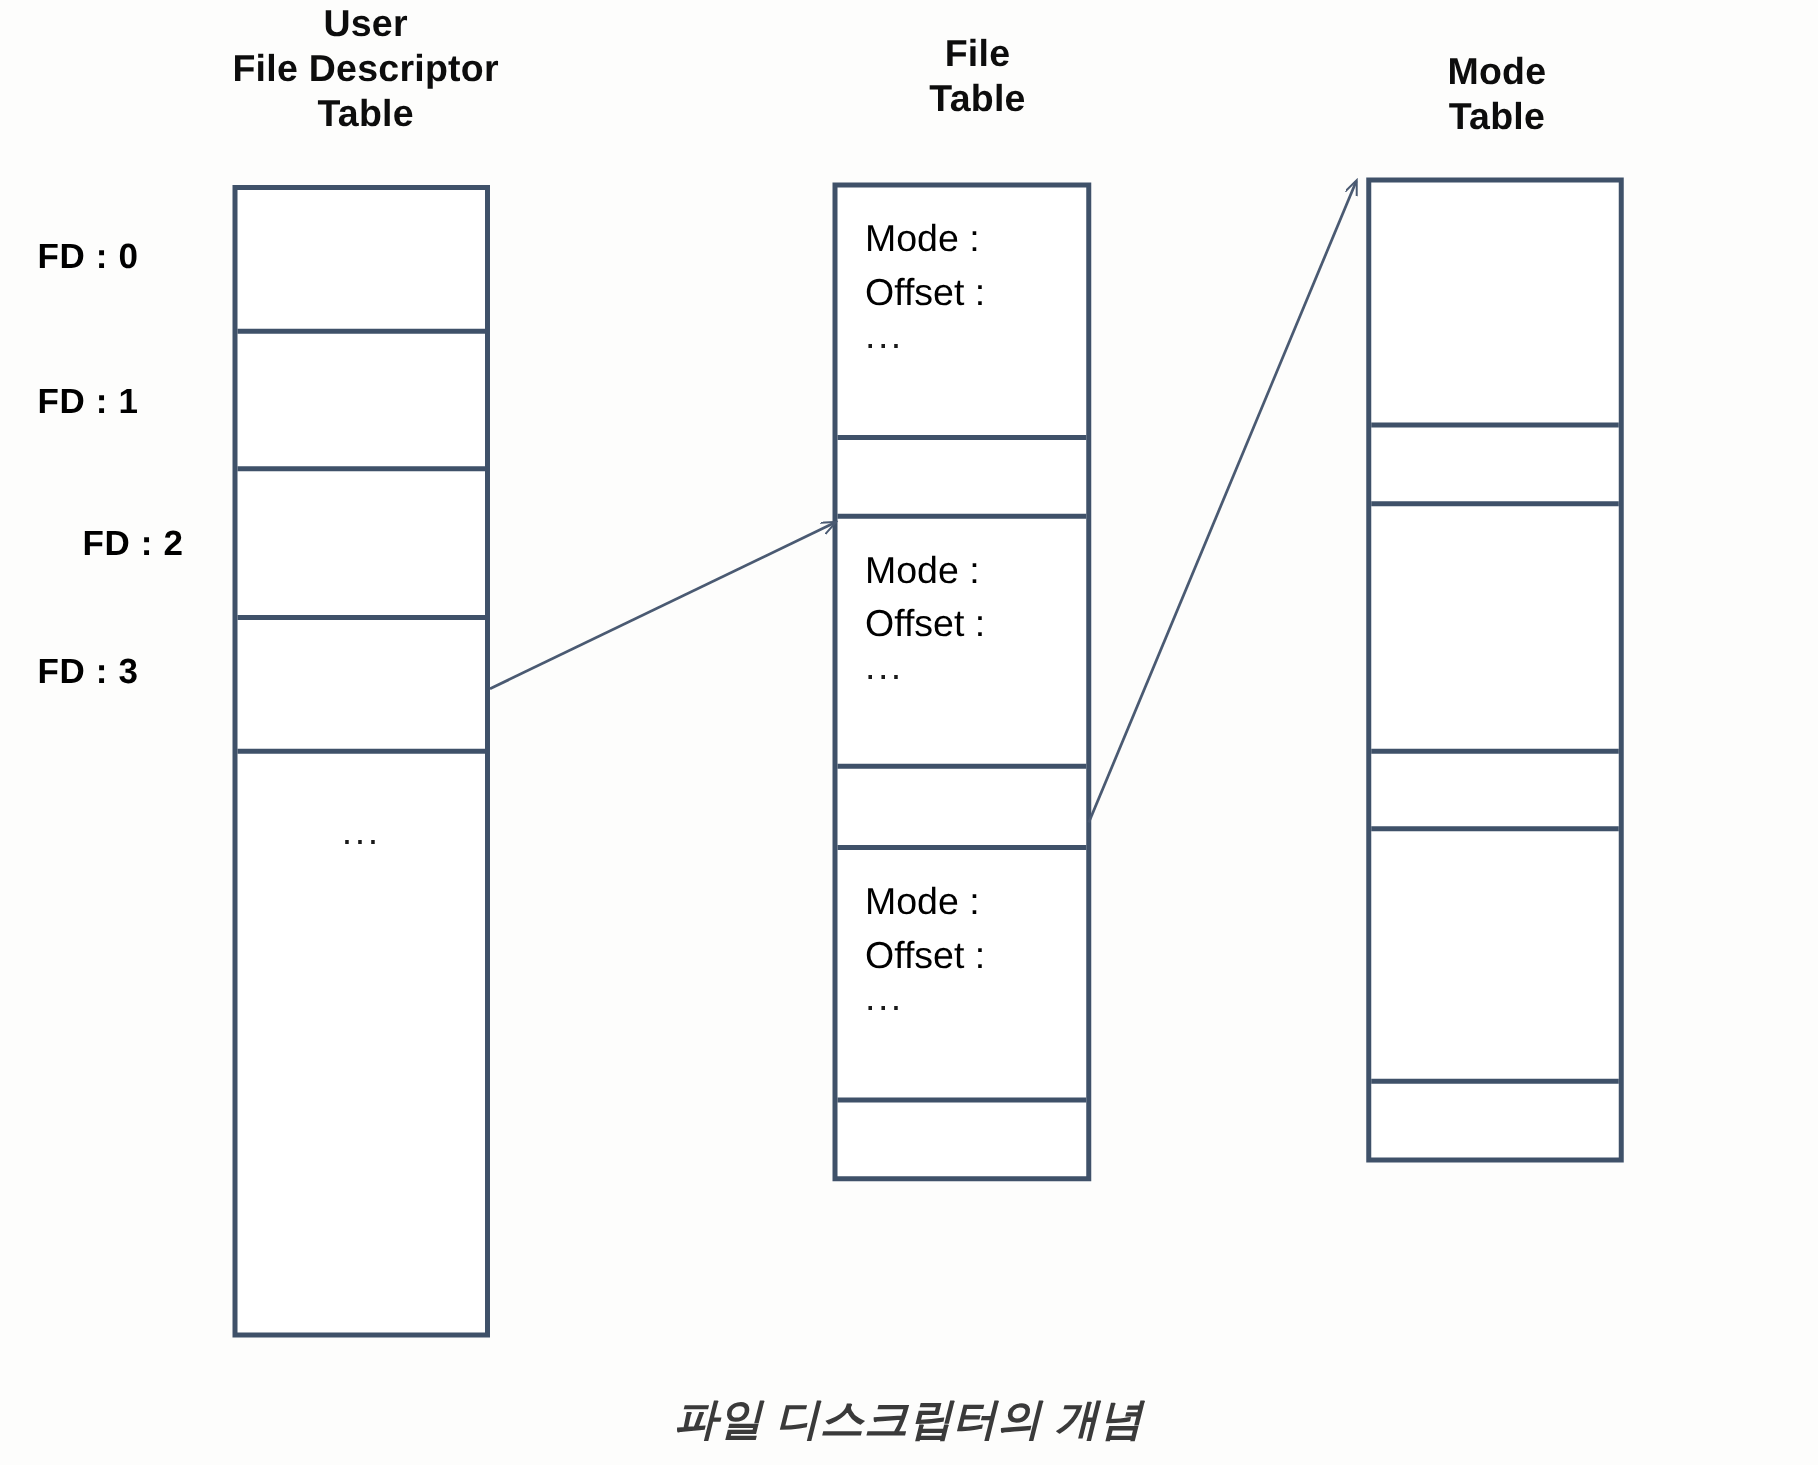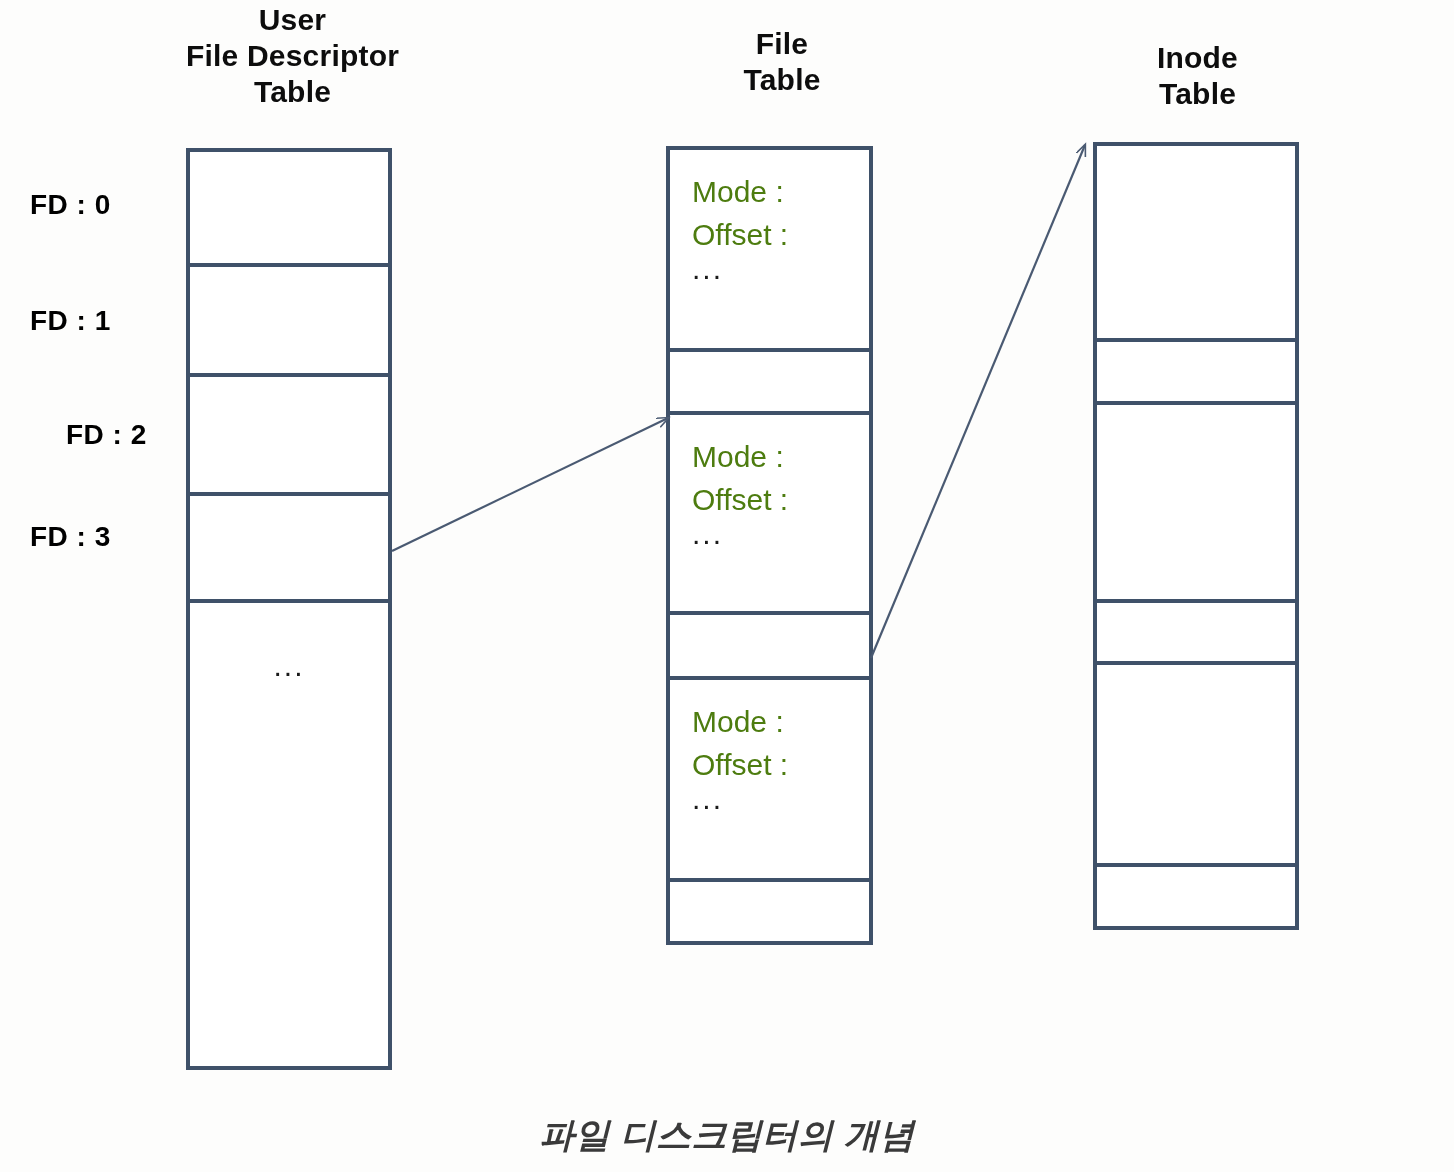--- a/index.html
+++ b/index.html
@@ -51,21 +51,21 @@
     border-bottom: 4px solid #3f5169;
   }
   .row.last { border-bottom: none; }
 
   .cell-text {
     position: absolute;
     left: 22px;
     top: 20px;
     font-size: 30px;
     line-height: 43px;
-    color: #4d7c0f;
+    color: #000000;
     font-weight: normal;
     white-space: pre-line;
   }
   .dots-center {
     position: absolute;
     left: 0;
     top: 46px;
     width: 100%;
     text-align: center;
     font-size: 30px;
@@ -126,21 +126,21 @@
 
 <div id="canvas">
 
   <div class="table-title" id="title-ufdt">User
 File Descriptor
 Table</div>
 
   <div class="table-title" id="title-ft">File
 Table</div>
 
-  <div class="table-title" id="title-it">Inode
+  <div class="table-title" id="title-it">Mode
 Table</div>
 
   <div class="fd-label" id="fd-0">FD : 0</div>
   <div class="fd-label" id="fd-1">FD : 1</div>
   <div class="fd-label" id="fd-2">FD : 2</div>
   <div class="fd-label" id="fd-3">FD : 3</div>
 
   <div class="tbl" id="tbl-ufdt">
     <div class="row" style="height:115px;"></div>
     <div class="row" style="height:110px;"></div>

